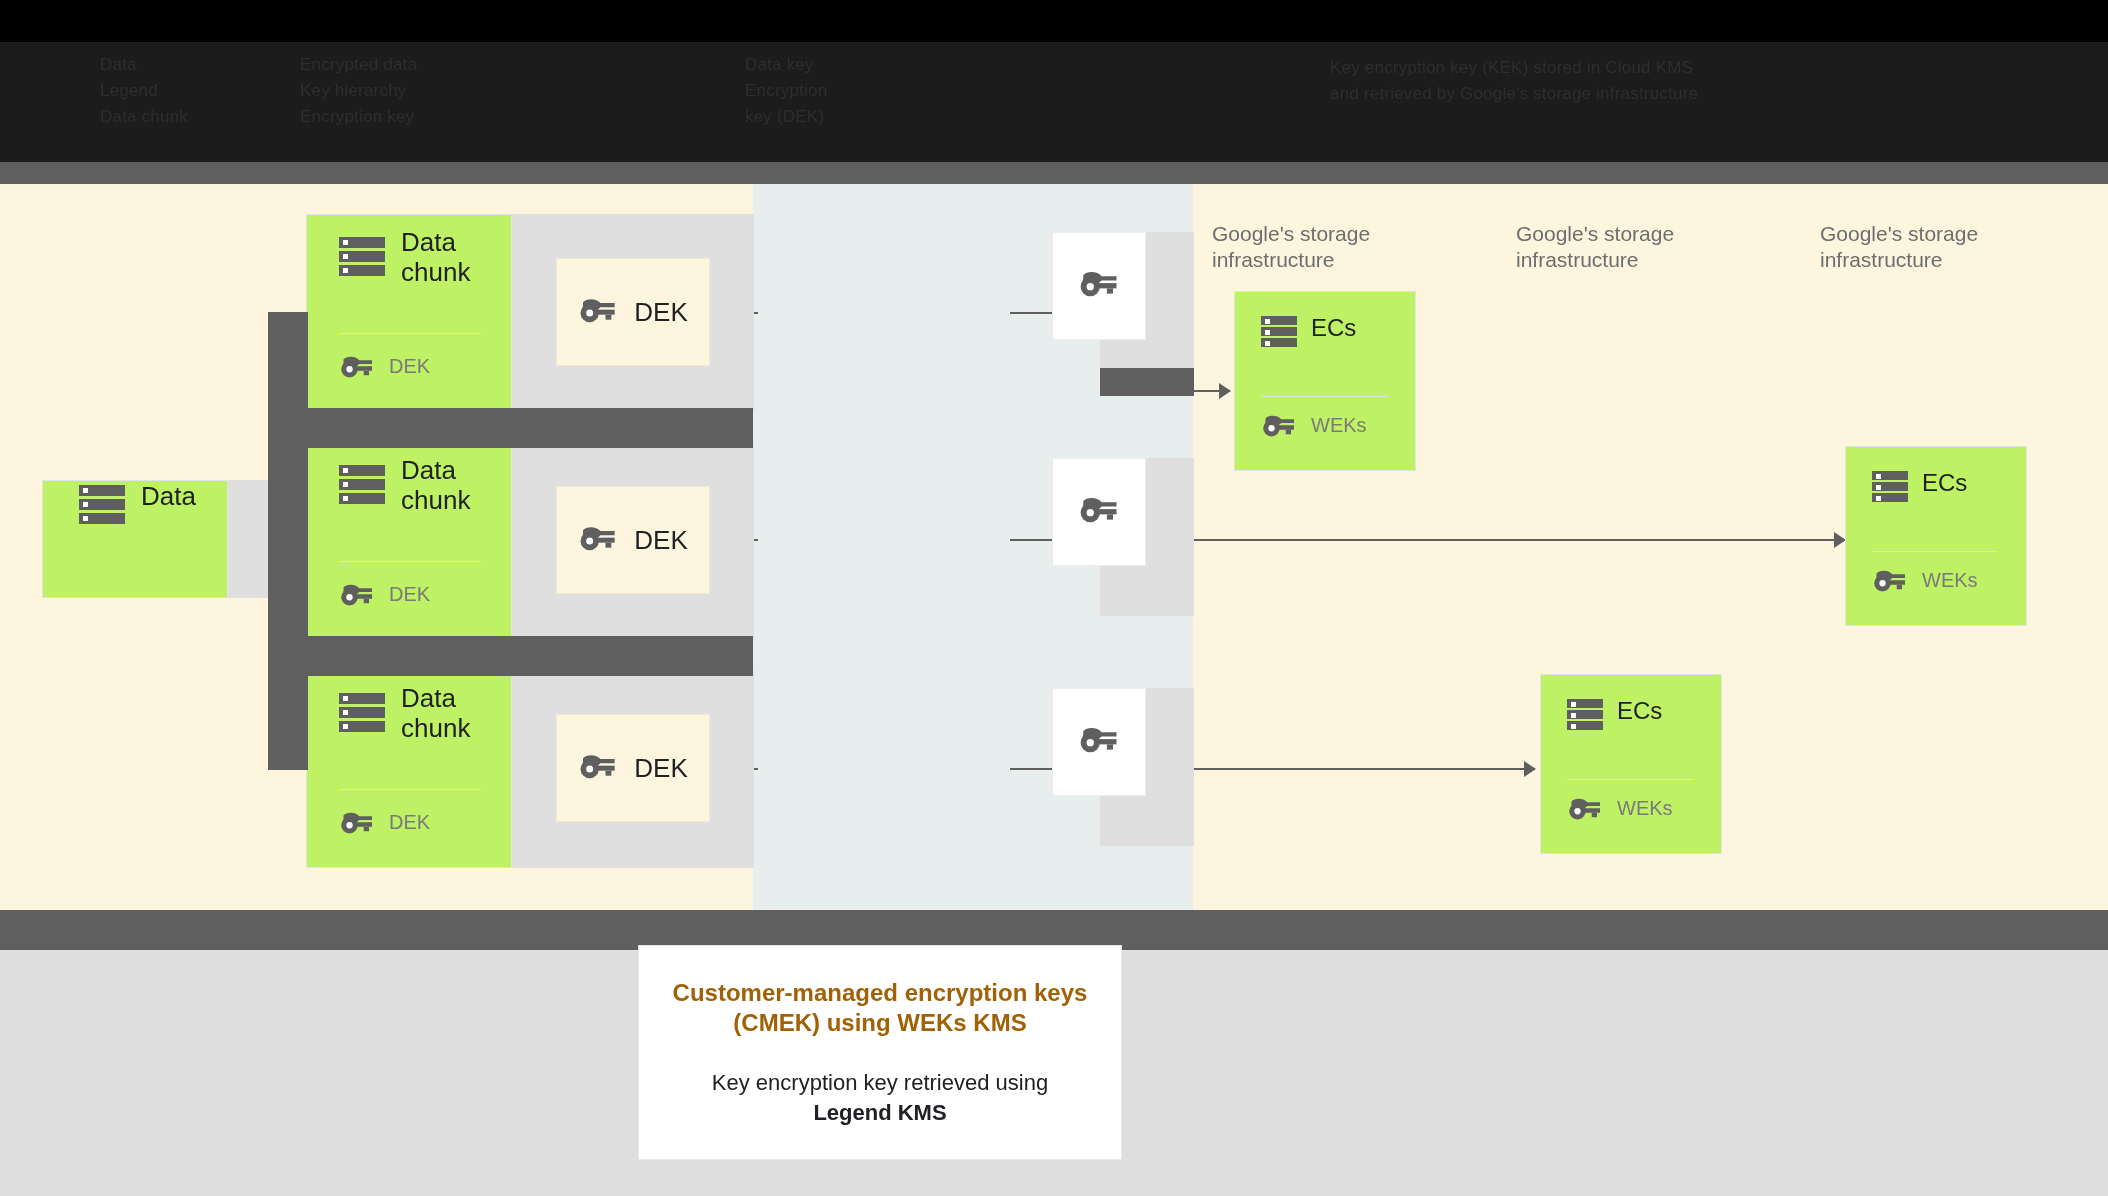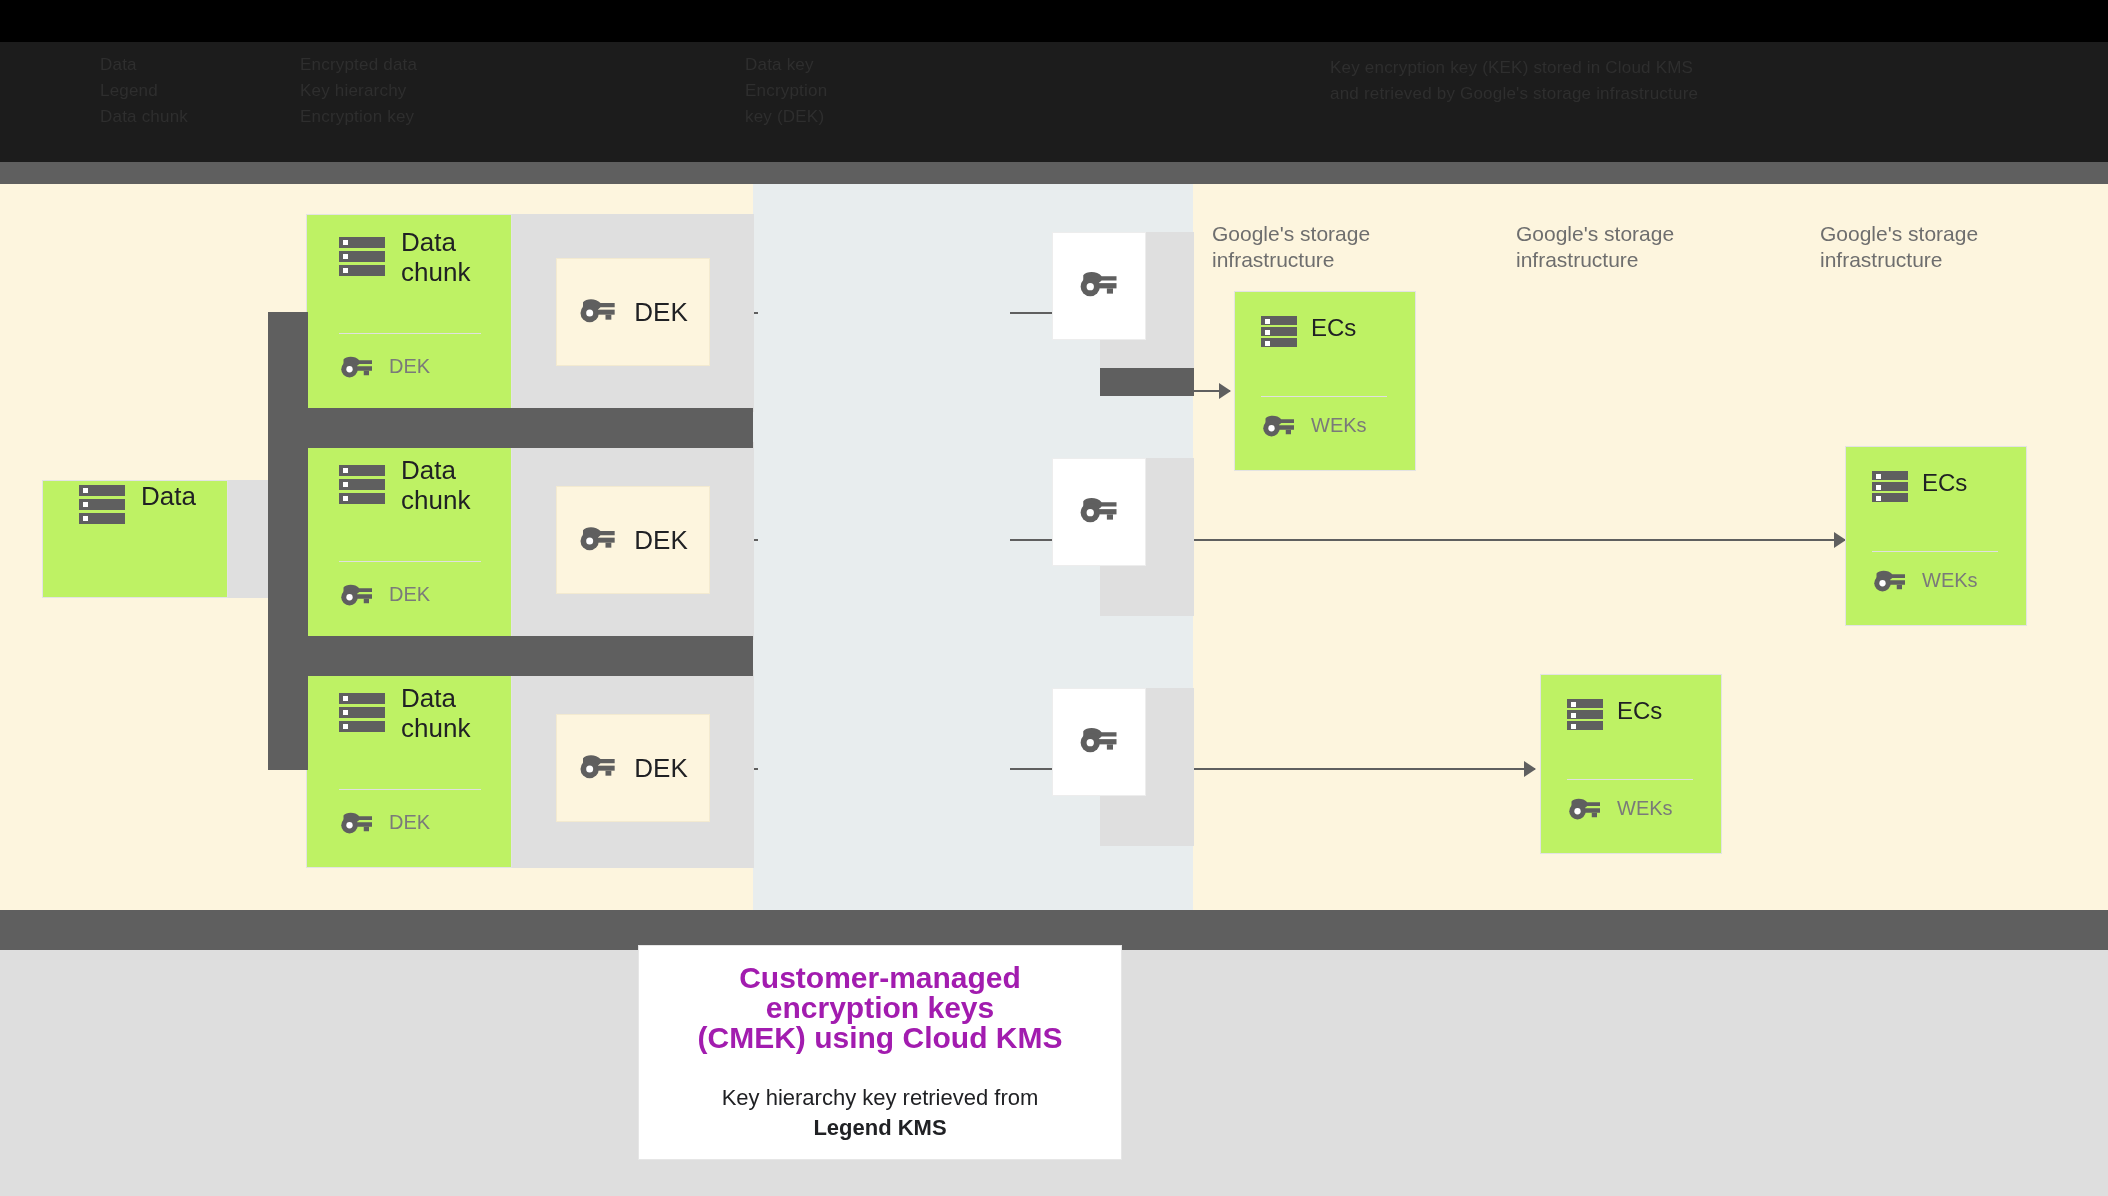--- a/index.html
+++ b/index.html
@@ -126,21 +126,21 @@
   }
   .botarea{
     position:absolute;left:0;top:950px;width:2108px;height:246px;background:#dedede;
   }
   .caption{
     position:absolute;left:638px;top:945px;width:484px;height:215px;
     background:#fff;border:1px solid #e6e6e6;box-sizing:border-box;
     display:flex;flex-direction:column;align-items:center;justify-content:center;
     text-align:center;padding:18px 26px;
   }
-  .cap-title{font-size:30px;font-weight:bold;color:#a21caf;line-height:30px;text-align:center;}
+  .cap-title{font-size:24px;font-weight:bold;color:#a16207;line-height:30px;text-align:center;}
   .cap-body{font-size:22px;color:#202124;line-height:30px;margin-top:30px;}
 </style>
 </head>
 <body>
 
 <svg width="0" height="0" style="position:absolute" aria-hidden="true">
   <defs>
     <symbol id="ico-key" viewBox="0 0 48 32">
       <path d="M6 6 C10 1, 22 1, 27 7 L44 7 L44 12 L27 12 C22 18, 10 18, 6 13 Z" fill="#5f5f5f"></path>
       <circle cx="14" cy="19" r="11" fill="#5f5f5f"></circle>
@@ -374,18 +374,18 @@
     <div class="ovl" style="left:268px;top:452px;width:485px;height:40px;"></div>
     <div class="ovl" style="left:1100px;top:184px;width:94px;height:28px;"></div>
 
   </div>
 
   <div class="botsep"></div>
   <div class="botarea"></div>
 
   <div class="caption">
     <div class="cap-title">Customer-managed encryption keys</div>
-    <div class="cap-title">(CMEK) using Cloud KMS</div>
-    <div class="cap-body">Key hierarchy key retrieved from</div>
+    <div class="cap-title">(CMEK) using WEKs KMS</div>
+    <div class="cap-body">Key encryption key retrieved using</div>
     <div class="cap-body" style="margin-top:0;font-weight:bold;">Legend KMS</div>
   </div>
 
 </div>
 
 </body></html>

